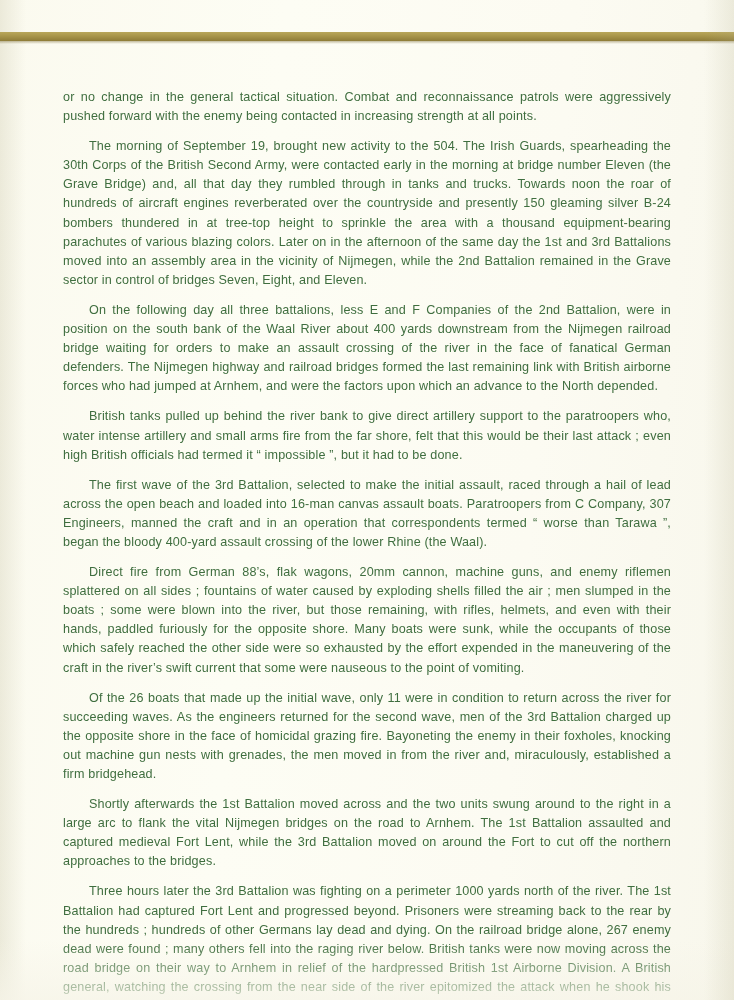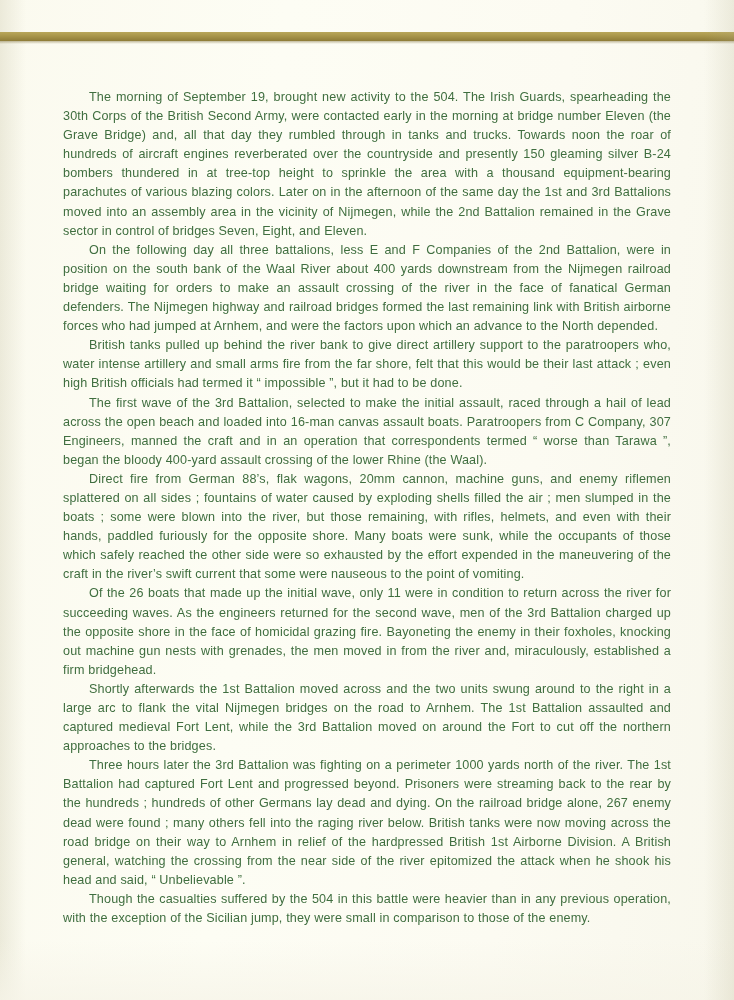--- a/index.html
+++ b/index.html
@@ -66,41 +66,42 @@
     color: #3f6e3f;
     font-size: 12.6px;
     line-height: 19.1px;
     letter-spacing: 0.15px;
     font-family: "Liberation Sans", sans-serif;
   }
   p.indent {
     text-indent: 26px;
   }
   p + p {
-    margin-top: 0px;
+    margin-top: 11px;
   }
   .bottom-fade {
     position: absolute;
     left: 0;
     bottom: 0;
     width: 734px;
     height: 60px;
     background: linear-gradient(to bottom, rgba(253,252,243,0), rgba(246,244,232,0.75));
     pointer-events: none;
   }
 </style>
 </head>
 <body>
 
 <div class="page">
 
   <div class="top-rule"></div>
   <div class="top-rule-shadow"></div>
 
   <div class="content">
+    <p>or no change in the general tactical situation.   Combat and reconnaissance patrols were aggressively pushed forward with the enemy being contacted in increasing strength at all points.</p>
     <p class="indent">The morning of September 19, brought new activity to the 504.   The Irish Guards, spearheading the 30th Corps of the British Second Army, were contacted early in the morning at bridge number Eleven (the Grave Bridge) and, all that day they rumbled through in tanks and trucks.   Towards noon the roar of hundreds of aircraft engines reverberated over the countryside and presently 150 gleaming silver B-24 bombers thundered in at tree-top height to sprinkle the area with a thousand equipment-bearing parachutes of various blazing colors.   Later on in the afternoon of the same day the 1st and 3rd Battalions moved into an assembly area in the vicinity of Nijmegen, while the 2nd Battalion remained in the Grave sector in control of bridges Seven, Eight, and Eleven.</p>
     <p class="indent">On the following day all three battalions, less E and F Companies of the 2nd Battalion, were in position on the south bank of the Waal River about 400 yards downstream from the Nijmegen railroad bridge waiting for orders to make an assault crossing of the river in the face of fanatical German defenders.   The Nijmegen highway and railroad bridges formed the last remaining link with British airborne forces who had jumped at Arnhem, and were the factors upon which an advance to the North depended.</p>
     <p class="indent">British tanks pulled up behind the river bank to give direct artillery support to the paratroopers who, water intense artillery and small arms fire from the far shore, felt that this would be their last attack ; even high British officials had termed it “ impossible ”, but it had to be done.</p>
     <p class="indent">The first wave of the 3rd Battalion, selected to make the initial assault, raced through a hail of lead across the open beach and loaded into 16-man canvas assault boats.   Paratroopers from C Company, 307 Engineers, manned the craft and in an operation that correspondents termed “ worse than Tarawa ”, began the bloody 400-yard assault crossing of the lower Rhine (the Waal).</p>
     <p class="indent">Direct fire from German 88’s, flak wagons, 20mm cannon, machine guns, and enemy riflemen splattered on all sides ; fountains of water caused by exploding shells filled the air ; men slumped in the boats ; some were blown into the river, but those remaining, with rifles, helmets, and even with their hands, paddled furiously for the opposite shore.   Many boats were sunk, while the occupants of those which safely reached the other side were so exhausted by the effort expended in the maneuvering of the craft in the river’s swift current that some were nauseous to the point of vomiting.</p>
     <p class="indent">Of the 26 boats that made up the initial wave, only 11 were in condition to return across the river for succeeding waves.   As the engineers returned for the second wave, men of the 3rd Battalion charged up the opposite shore in the face of homicidal grazing fire.   Bayoneting the enemy in their foxholes, knocking out machine gun nests with grenades, the men moved in from the river and, miraculously, established a firm bridgehead.</p>
     <p class="indent">Shortly afterwards the 1st Battalion moved across and the two units swung around to the right in a large arc to flank the vital Nijmegen bridges on the road to Arnhem.   The 1st Battalion assaulted and captured medieval Fort Lent, while the 3rd Battalion moved on around the Fort to cut off the northern approaches to the bridges.</p>
     <p class="indent">Three hours later the 3rd Battalion was fighting on a perimeter 1000 yards north of the river. The 1st Battalion had captured Fort Lent and progressed beyond.   Prisoners were streaming back to the rear by the hundreds ; hundreds of other Germans lay dead and dying.   On the railroad bridge alone, 267 enemy dead were found ; many others fell into the raging river below.   British tanks were now moving across the road bridge on their way to Arnhem in relief of the hardpressed British 1st Airborne Division.   A British general, watching the crossing from the near side of the river epitomized the attack when he shook his head and said, “ Unbelievable ”.</p>
     <p class="indent">Though the casualties suffered by the 504 in this battle were heavier than in any previous operation, with the exception of the Sicilian jump, they were small in comparison to those of the enemy.</p>
   </div>

